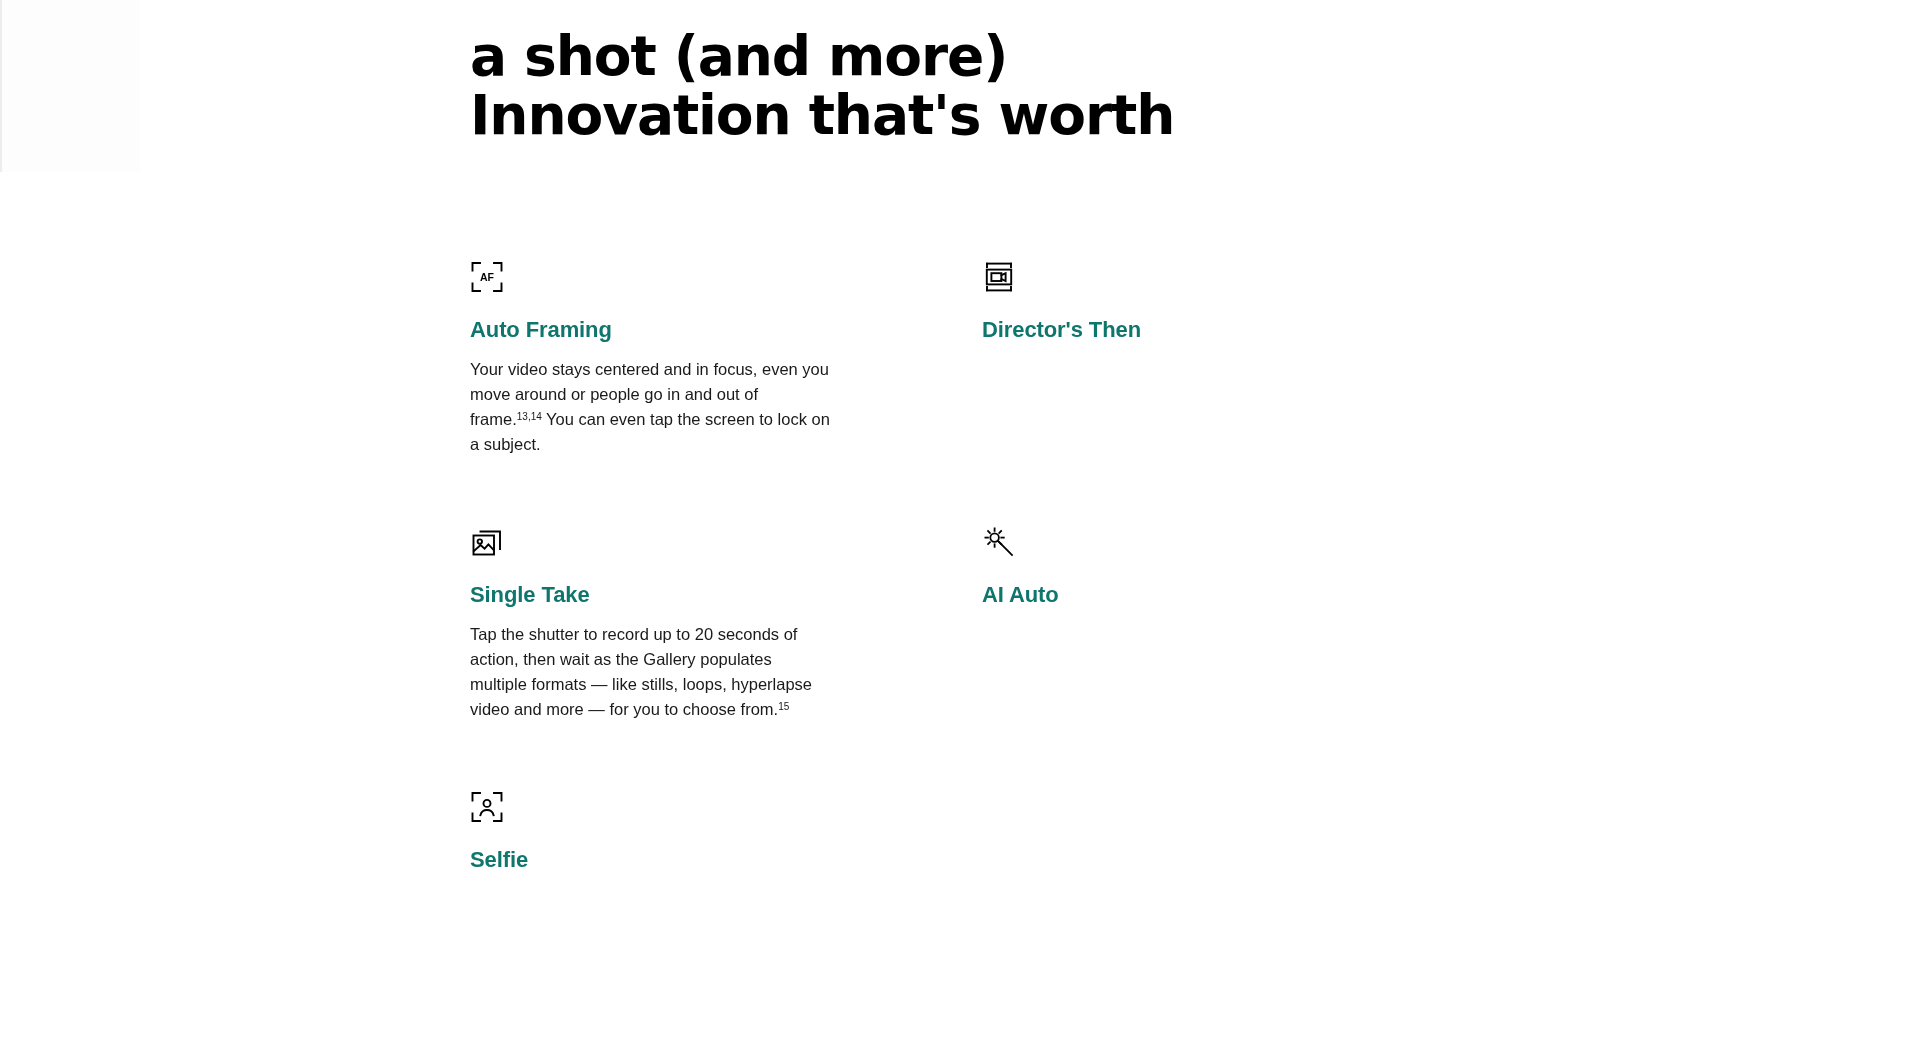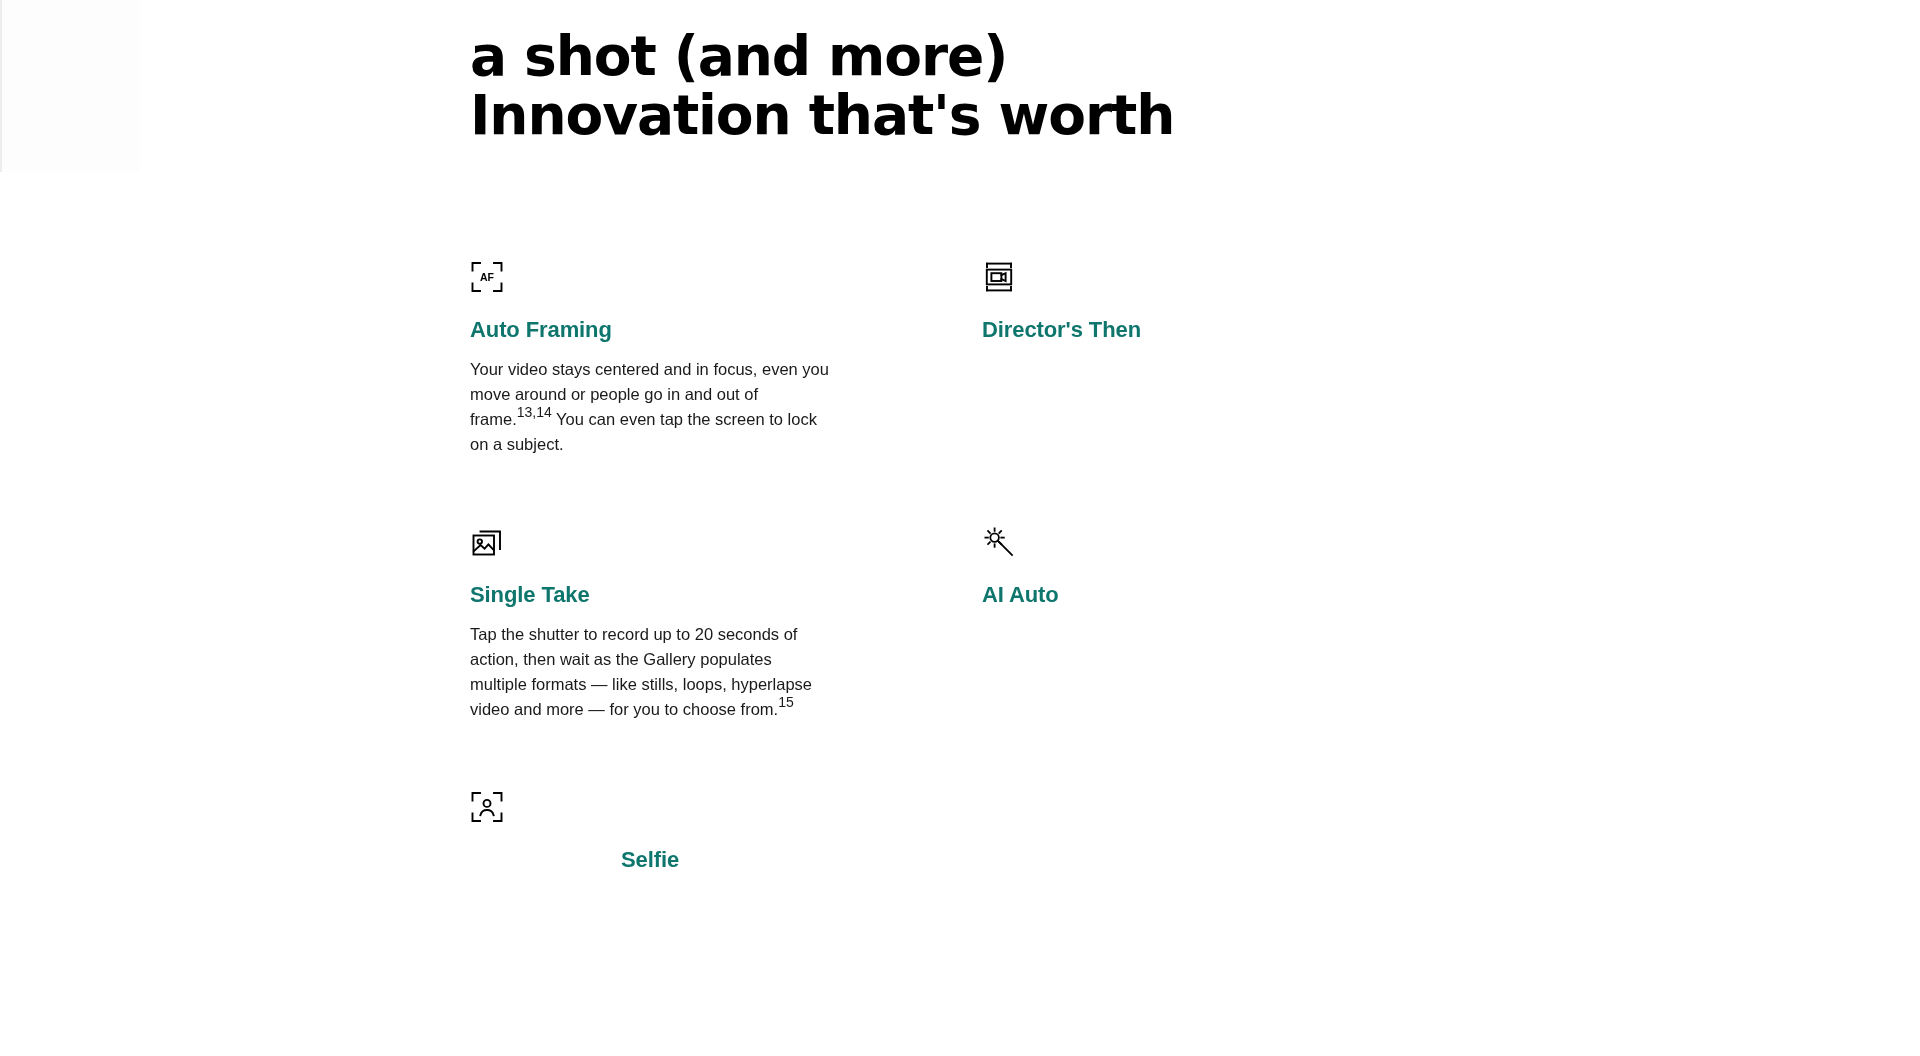--- a/index.html
+++ b/index.html
@@ -81,21 +81,21 @@
     display: grid;
     grid-template-columns: 512px 488px;
     grid-auto-rows: auto;
   }
 
   .feature {
     width: 360px;
     padding-bottom: 52px;
   }
   .feature.row2 { padding-top: 16px; }
-  .feature.row3 { padding-top: 16px; text-align: center; }
+  .feature.row3 { padding-top: 16px; }
 
   .feature-icon {
     width: 34px;
     height: 34px;
     display: block;
     margin-bottom: 22px;
     color: #000000;
   }
   .feature-icon svg { display: block; }
 
@@ -112,21 +112,21 @@
   .feature-body {
     margin: 0;
     font-family: "Liberation Sans", sans-serif;
     font-size: 16.5px;
     font-weight: 400;
     line-height: 25px;
     color: #1a1a1a;
   }
 
   .feature-body sup {
-    font-size: 14px;
+    font-size: 10px;
     line-height: 0;
     vertical-align: 0.55em;
   }
 </style>
 </head>
 <body>
 
 <div class="page">
 
   <div class="edge-panel"></div>

